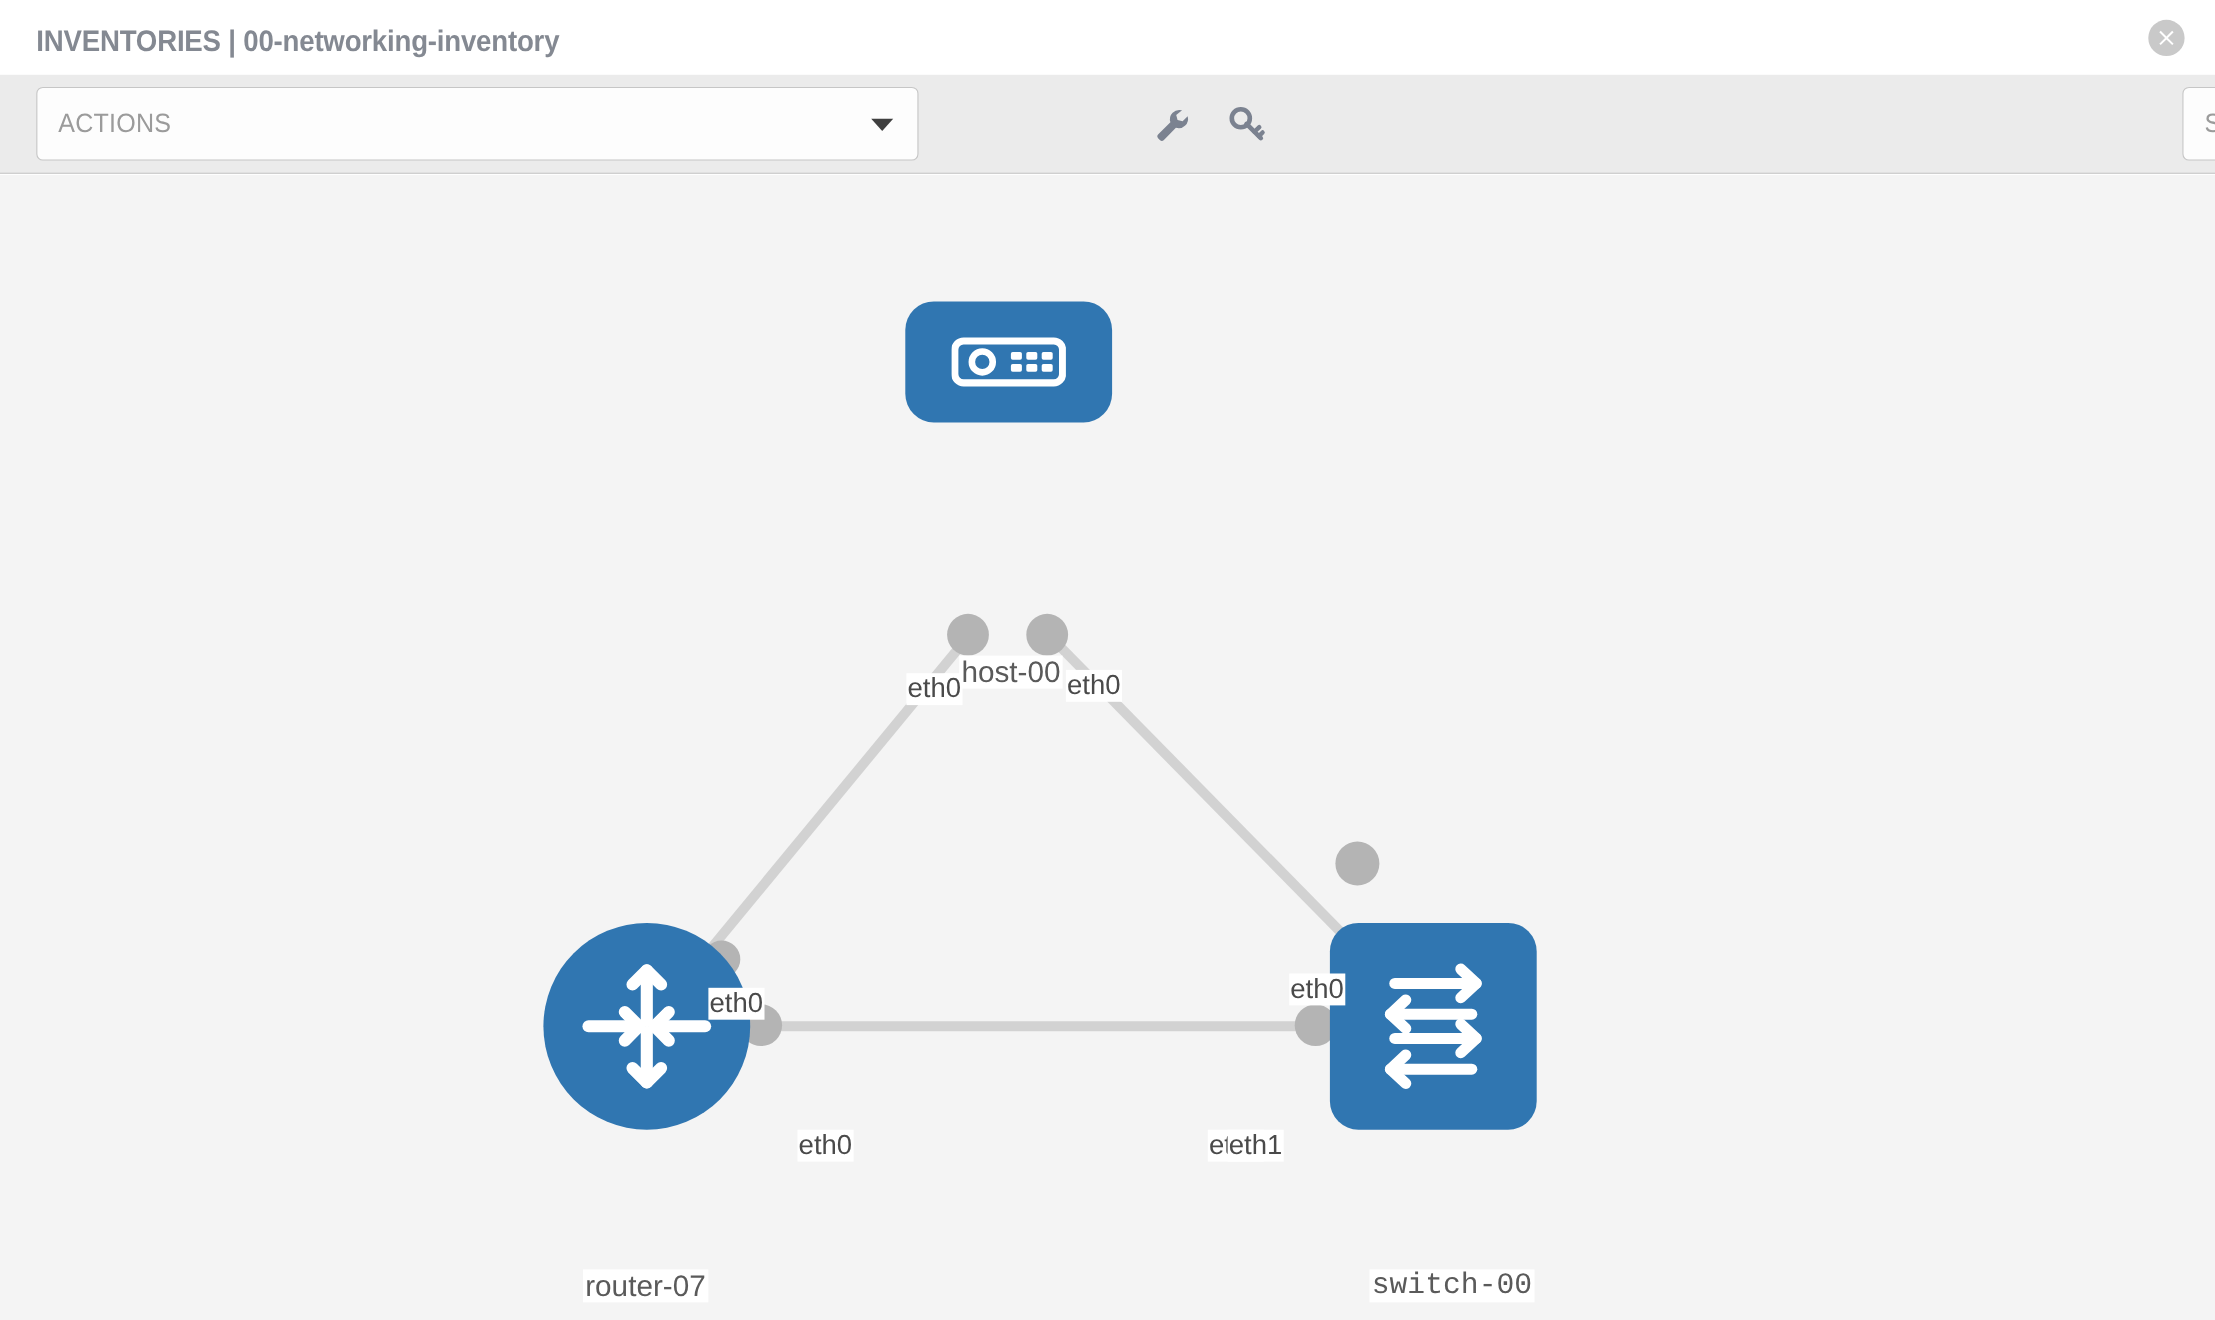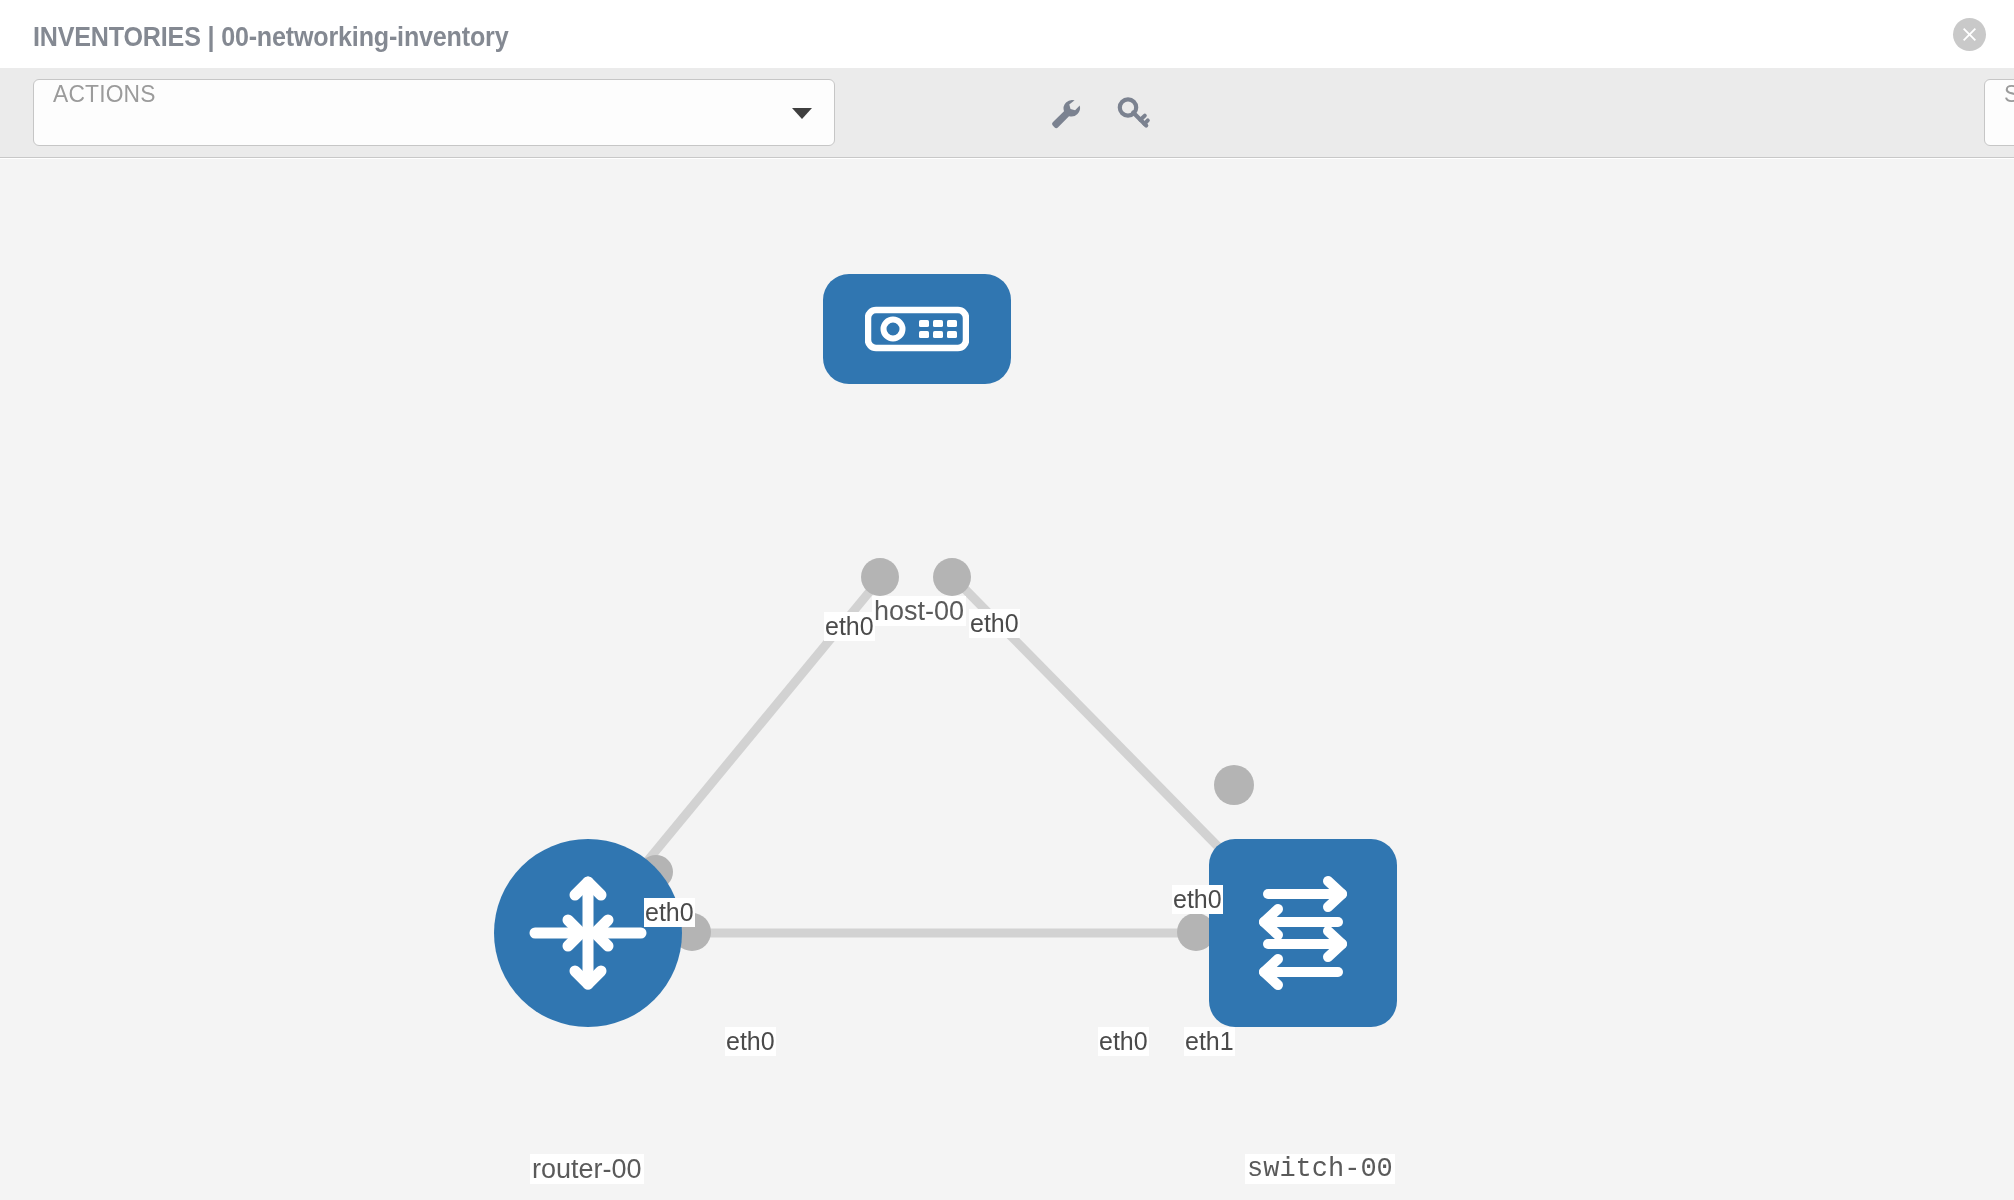--- a/index.html
+++ b/index.html
@@ -46,21 +46,21 @@
     background: #ebebeb;
     border-bottom: 1px solid #c8c8c8;
     display: flex; align-items: center;
   }
   .field {
     position: relative;
     height: 67px;
     background: #fdfdfd;
     border: 1px solid #c6c6c6;
     border-radius: 6px;
-    display: flex; align-items: flex-start;
+    display: flex; align-items: center;
     cursor: pointer;
   }
   .field-text {
     margin-left: 19px;
     font-size: 24px;
     color: #9b9b9b;
     letter-spacing: 0.2px;
     transform: scaleX(0.95);
     transform-origin: left center;
     white-space: nowrap;
@@ -125,21 +125,21 @@
     white-space: nowrap;
     padding: 0 1px;
     line-height: 1.15;
   }
   #if-host-left   { left: 824px;  top: 453px; }
   #if-host-right  { left: 969px;  top: 450px; }
   #if-router-up   { left: 644px;  top: 739px; }
   #if-switch-up   { left: 1172px; top: 726px; }
   #if-router-rt   { left: 725px;  top: 868px; }
   #if-switch-lf-a { left: 1098px; top: 868px; }
-  #if-switch-lf-b { left: 1184px; top: 868px; }
+  #if-switch-lf-b { left: 1116px; top: 868px; }
 </style>
 </head>
 <body>
 
 <div id="app">
 
   <div class="header">
     <div class="page-title">INVENTORIES | 00-networking-inventory</div>
     <div class="close-btn">
       <svg width="19" height="19" viewBox="0 0 19 19" aria-hidden="true">
@@ -238,21 +238,21 @@
           <path d="M36 37 L22 50 L36 63"></path>
           <path d="M26 72 L100 72"></path>
           <path d="M86 59 L100 72 L86 85"></path>
           <path d="M96 100 L22 100"></path>
           <path d="M36 87 L22 100 L36 113"></path>
         </g>
       </svg>
     </div>
 
     <div class="node-label" id="label-host">host-00</div>
-    <div class="node-label" id="label-router">router-00</div>
+    <div class="node-label" id="label-router">router-07</div>
     <div class="node-label" id="label-switch">switch-00</div>
 
     <div class="iface-label" id="if-host-left">eth0</div>
     <div class="iface-label" id="if-host-right">eth0</div>
     <div class="iface-label" id="if-router-up">eth0</div>
     <div class="iface-label" id="if-switch-up">eth0</div>
     <div class="iface-label" id="if-router-rt">eth0</div>
     <div class="iface-label" id="if-switch-lf-a">eth0</div>
     <div class="iface-label" id="if-switch-lf-b">eth1</div>
 

